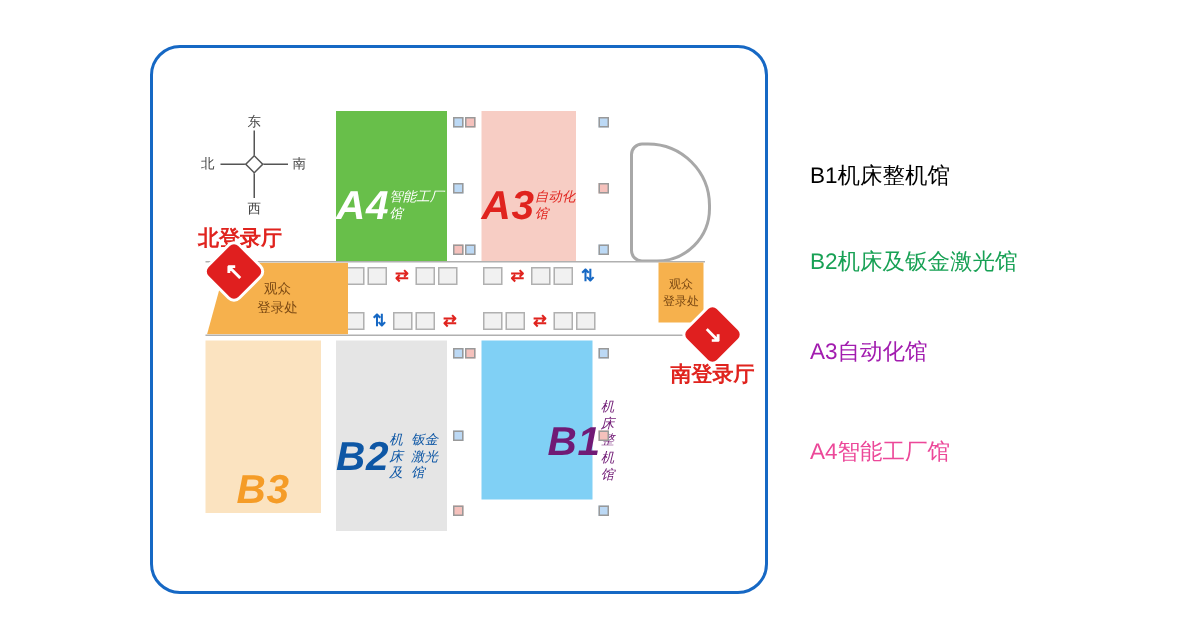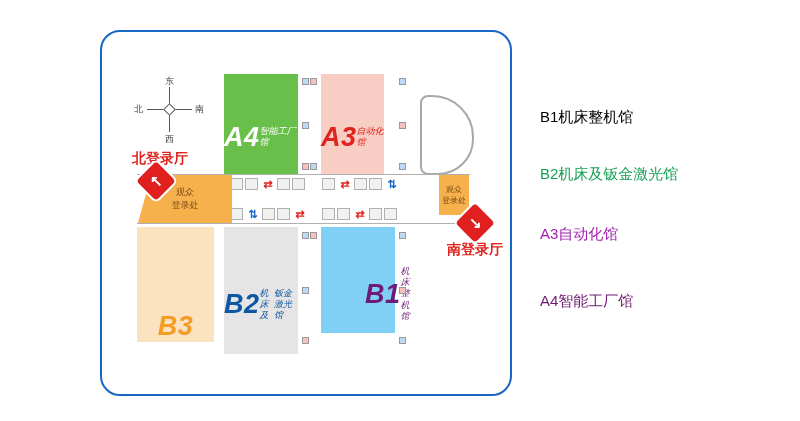--- a/index.html
+++ b/index.html
@@ -171,16 +171,16 @@
       <span class="arr">↘</span>
     </div>
     <span class="ent-label ent-south">南登录厅</span>
 
   </div>
 
   <div class="legend">
     <div class="legend-item li-0" style="color: #000000;">B1机床整机馆</div>
     <div class="legend-item li-1" style="color: rgb(24, 161, 85);">B2机床及钣金激光馆</div>
     <div class="legend-item li-2" style="color: #a21caf;">A3自动化馆</div>
-    <div class="legend-item li-3" style="color: #701a75; text-align: right;">A4智能工厂馆</div>
+    <div class="legend-item li-3" style="color: #ec4899; text-align: right;">A4智能工厂馆</div>
   </div>
 
 </div>
 
 </body></html>

